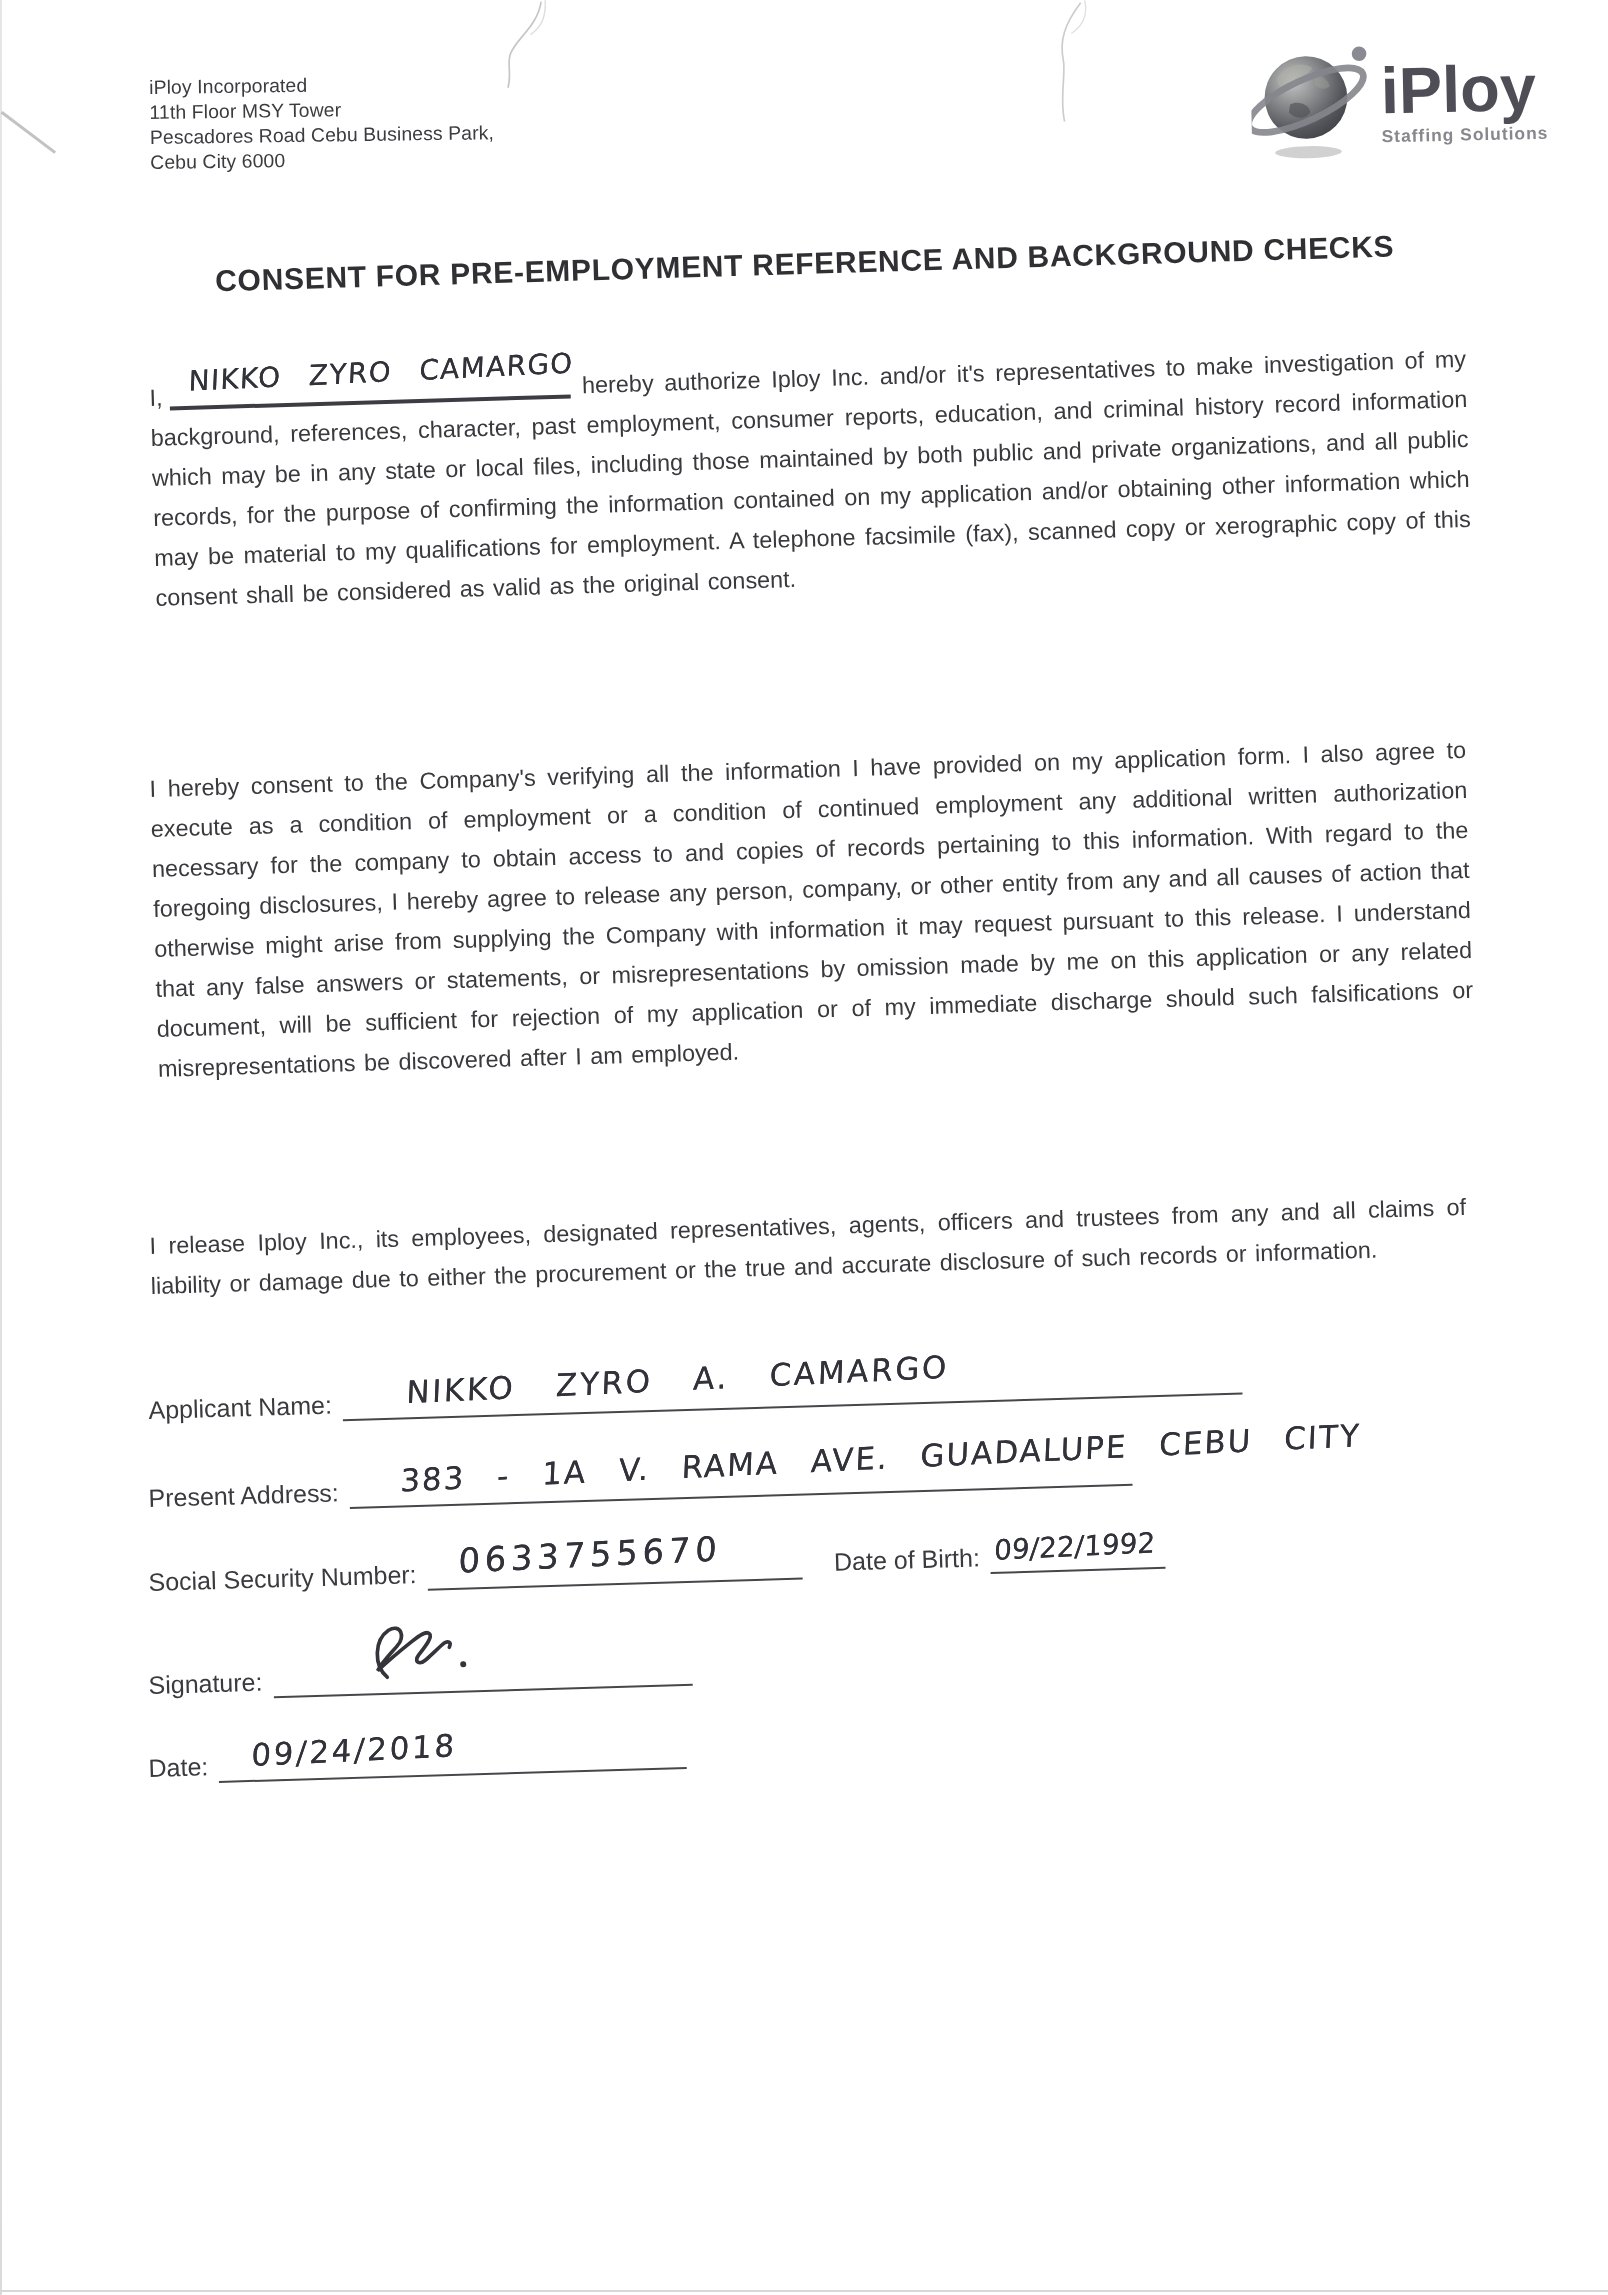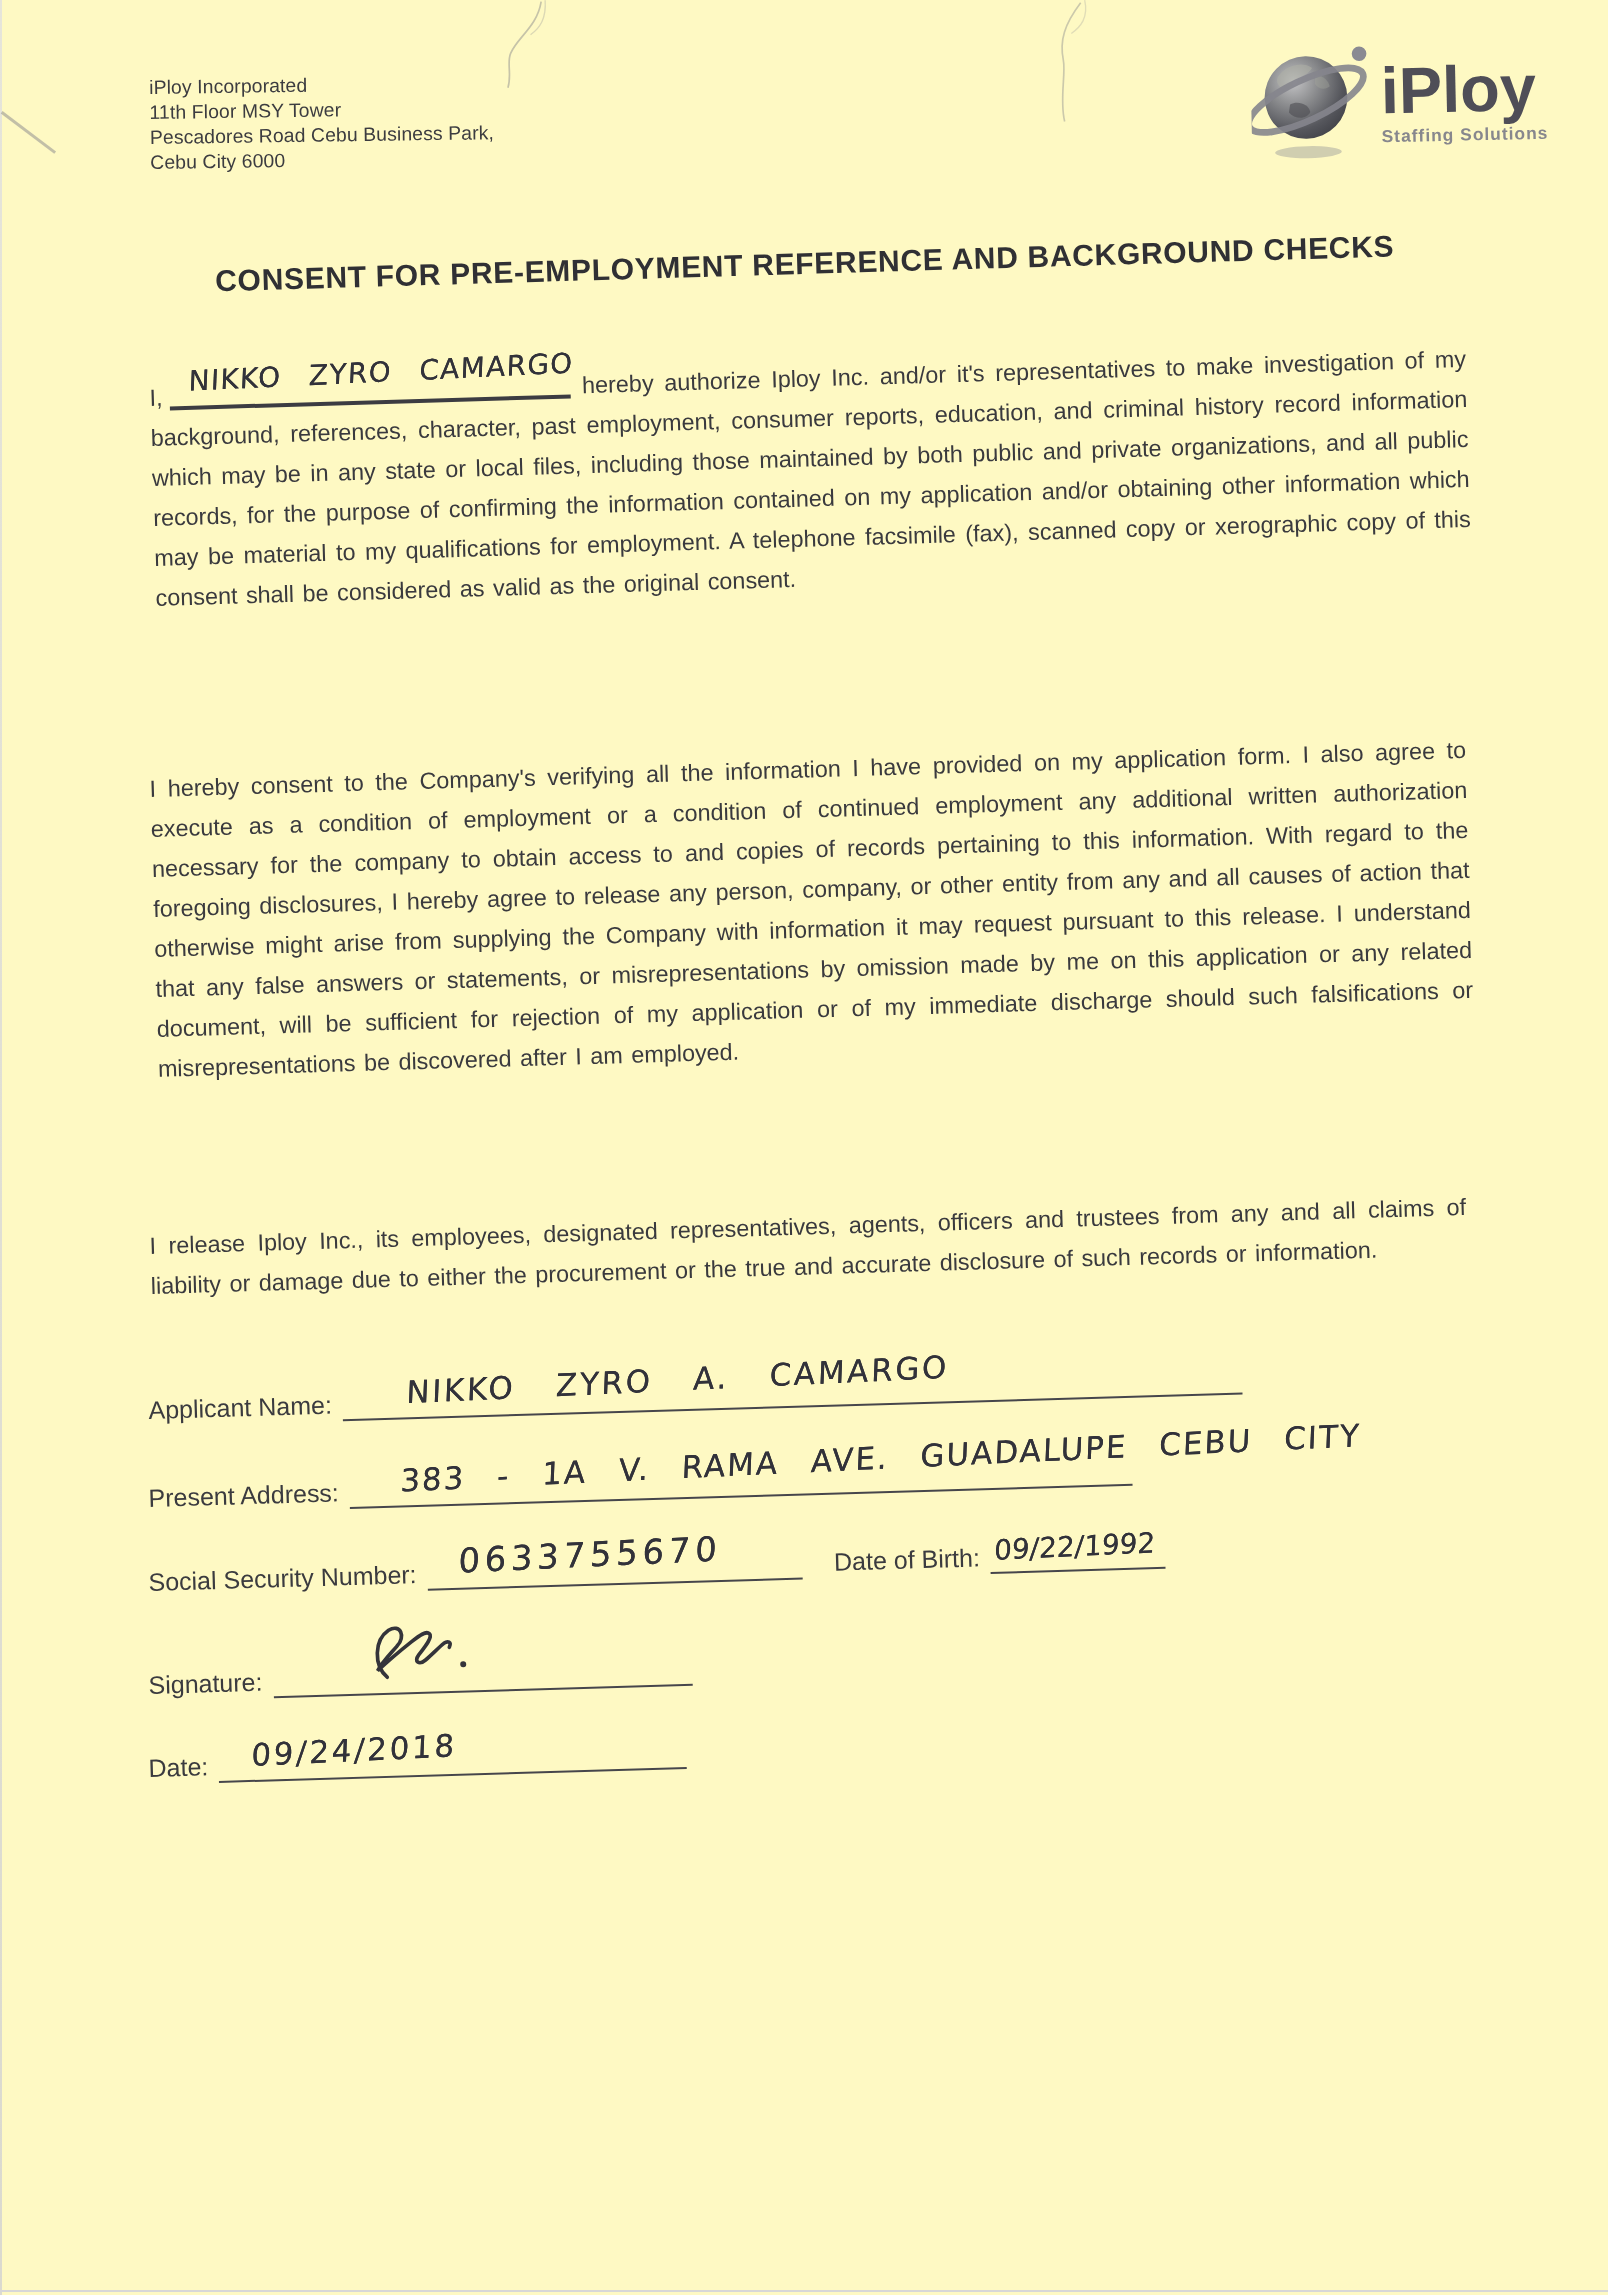--- a/index.html
+++ b/index.html
@@ -1,21 +1,21 @@
 <!DOCTYPE html>
 <html style="font-size:10.7px"><head>
 <meta charset="utf-8">
 <style>
   html, body { margin: 0; padding: 0; background: #e9e9e9; }
   .page {
     position: relative;
     width: 1609px;
     height: 2295px;
     margin: 0 auto;
-    background: #fef9c3;
+    background: #ffffff;
     overflow: hidden;
     font-family: "Liberation Sans", sans-serif;
     color: #3a3a3e;
   }
 
   
   .edge-left {
     position: absolute; left: 0; top: 0; width: 2px; height: 100%;
     background: linear-gradient(180deg, #e0e0e0, #d2d2d2);
     opacity: .8;

